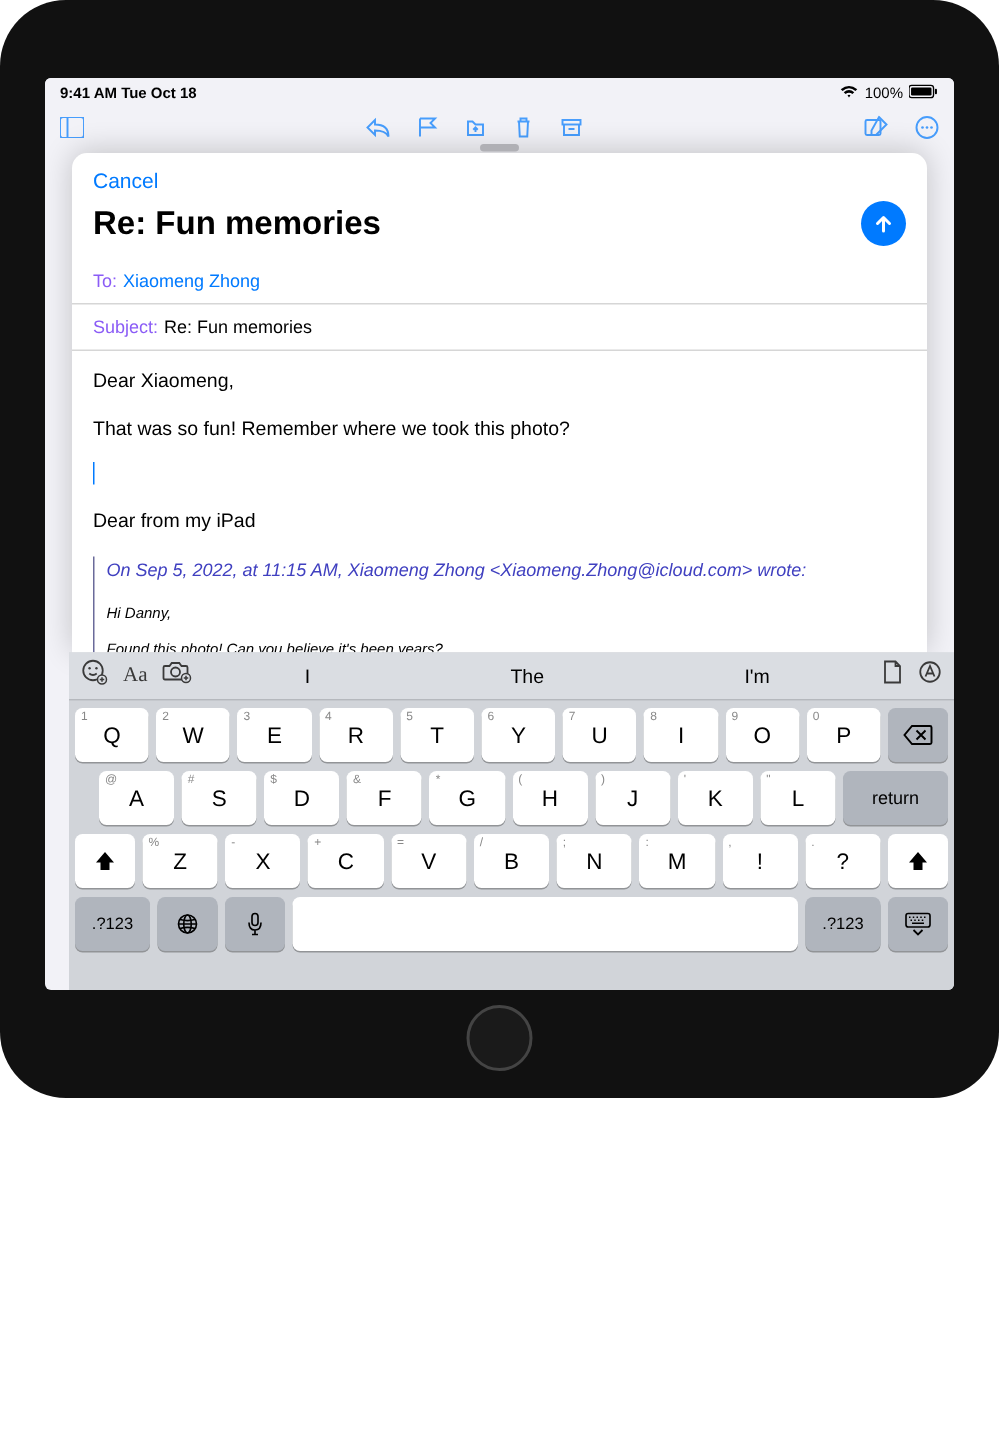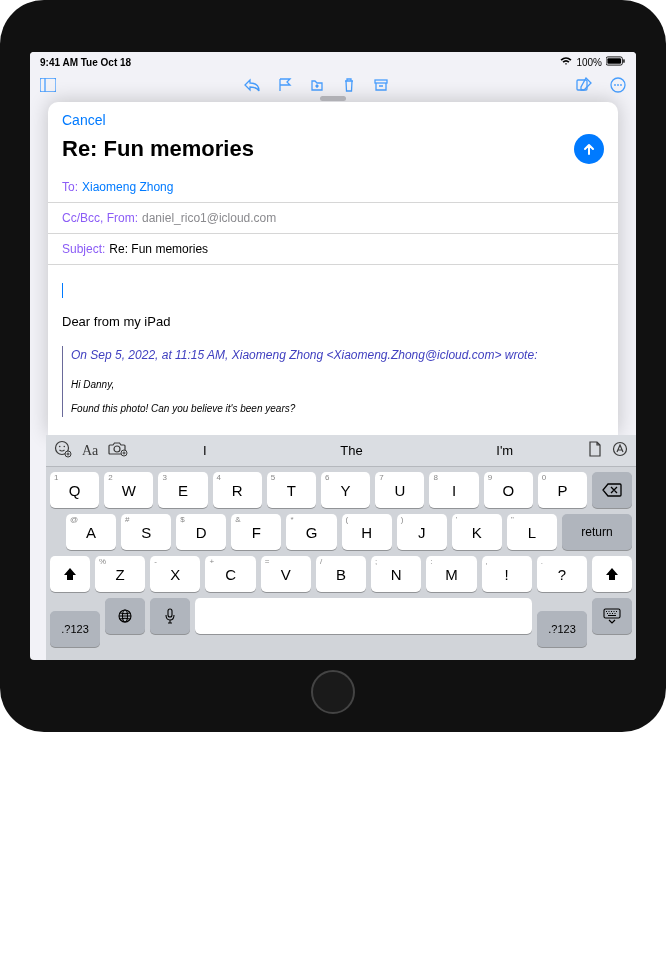--- a/index.html
+++ b/index.html
@@ -45,21 +45,21 @@
     .kb-center-suggestions { flex:1; display:flex; justify-content:space-around; font-size:13px; color:#000;}
     .kb-sugg { padding: 4px 8px; }
     .kb-rows { flex:1; padding: 5px 4px 4px 4px; display:flex; flex-direction:column; gap:6px; }
     .kb-row { display:flex; gap:5px; }
     .key { flex:1; background:#fff; border-radius:5px; box-shadow: 0 1px 0 rgba(0,0,0,0.3); height: 36px; display:flex; flex-direction:column; align-items:center; justify-content:center; font-size: 15px; color:#000; position:relative;}
     .key .alt { position:absolute; top:1px; left:4px; font-size:8px; color:#888;}
     .key.gray { background: #b0b5bd; }
     .key.shift, .key.backspace { flex:0 0 40px; }
     .key.return { flex: 0 0 70px; font-size:12px;}
     .key.space { flex: 5; }
-    .key.num { flex: 0 0 50px; font-size:11px;margin-top:13px;}
+    .key.num { flex: 0 0 50px; font-size:11px;}
     .key.globe, .key.mic, .key.dismiss { flex:0 0 40px;}
     .kb-bottom-row .key { height:36px;}
   </style>
 </head>
 <body>
 
 <div class="device-frame">
   <div class="screen">
 
     <div class="status-bar">
@@ -132,29 +132,27 @@
           <svg width="16" height="16" viewBox="0 0 16 16">
               <path d="M8 13 L8 4 M4 8 L8 4 L12 8" stroke="#fff" stroke-width="2" fill="none" stroke-linecap="round" stroke-linejoin="round"></path>
             </svg>
         </div>
       </div>
       <div class="field-row">
         <span class="field-label">To:</span>
         <span class="field-value link">Xiaomeng Zhong</span>
       </div>
       <div class="field-row">
-        <span class="field-label">Cc/Bcc, From:</span>
-        <span class="field-value" style="color:#8a8a8e">daniel_rico1@icloud.com</span>
-      </div>
-      <div class="field-row">
         <span class="field-label">Subject:</span>
         <span class="field-value">Re: Fun memories</span>
       </div>
 
       <div class="body-area">
+        <p class="body-p">Dear Xiaomeng,</p>
+        <p class="body-p">That was so fun! Remember where we took this photo?</p>
 
 
         <div class="cursor-line"></div>
 
         <p class="signature">Dear from my iPad</p>
 
         <div class="quote-block">
           <p class="quote-header">On Sep 5, 2022, at 11:15 AM, Xiaomeng Zhong &lt;Xiaomeng.Zhong@icloud.com&gt; wrote:</p>
           <div class="quote-body">
             <p>Hi Danny,</p>

